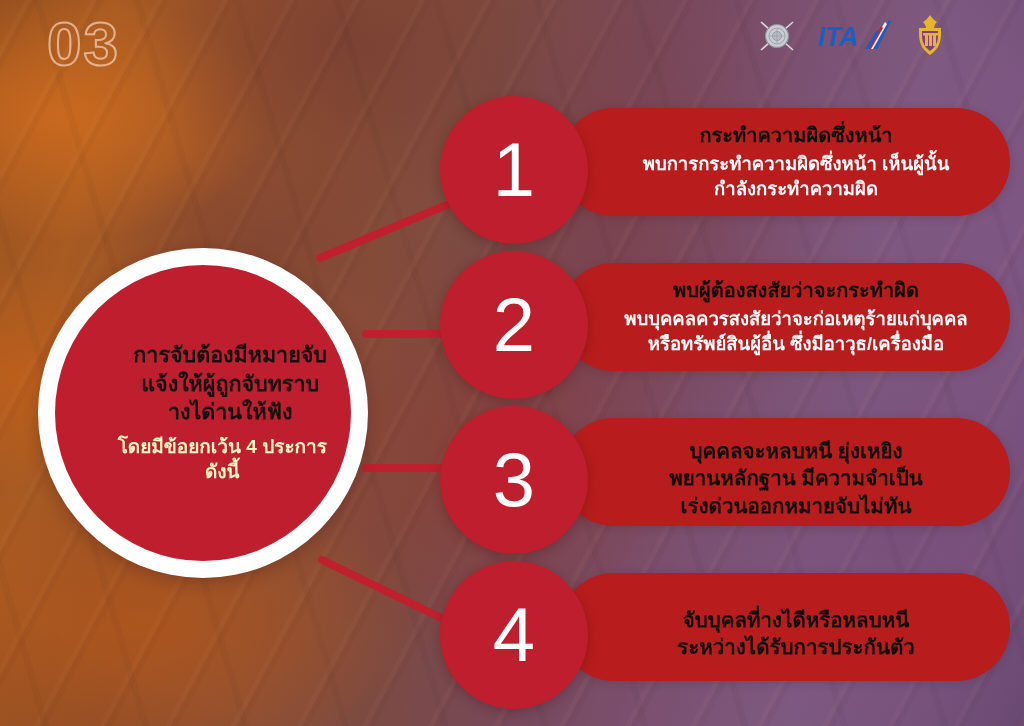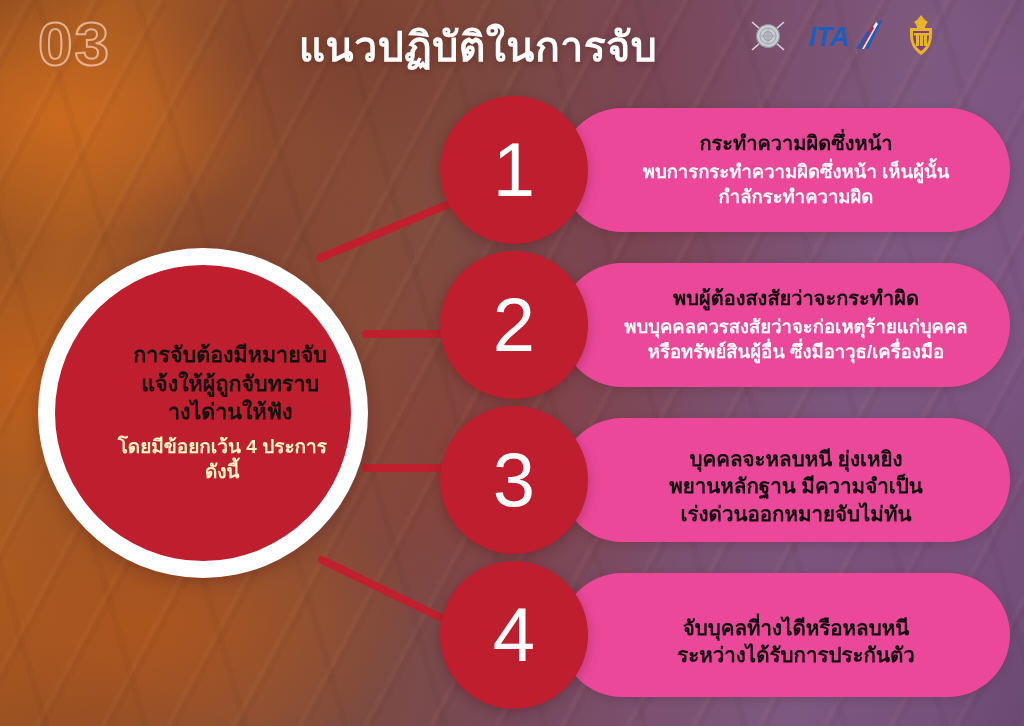--- a/index.html
+++ b/index.html
@@ -51,21 +51,21 @@
         rgba(255,255,255,0) 0px, rgba(255,255,255,0) 40px,
         rgba(20,8,12,.05) 41px, rgba(20,8,12,.05) 47px,
         rgba(255,255,255,0) 48px, rgba(255,255,255,0) 96px);
     opacity:.7;
   }
   #bg-vignette {
     background:radial-gradient(ellipse 120% 110% at 50% 46%, rgba(0,0,0,0) 52%, rgba(30,10,16,.28) 100%);
   }
 
   
-  #header { position:absolute; left:4px; top:0; width:948px; height:92px; }
+  #header { position:absolute; left:13px; top:0; width:948px; height:92px; }
   #section-number {
     position:absolute; left:34px; top:8px;
     font-size:62px; font-weight:700; letter-spacing:2px;
     color:transparent;
     -webkit-text-stroke:2px rgba(255,229,214,.62);
     user-select:none;
   }
   #page-title {
     position:absolute; left:0; right:0; top:14px;
     text-align:center; color:#ffffff;
@@ -101,22 +101,22 @@
   }
 
   
   .row { position:absolute; left:440px; width:570px; height:148px; }
   #row-1 { top:96px; }
   #row-2 { top:251px; }
   #row-3 { top:406px; }
   #row-4 { top:561px; }
 
   .pill {
-    position:absolute; left:120px; top:12px; width:450px; height:124px;
-    background:#ec4899; border-radius:62px;
+    position:absolute; left:120px; top:12px; width:450px; height:108px;
+    background:#b91c1c; border-radius:62px;
     display:flex; flex-direction:column; align-items:center; justify-content:center;
     padding:0 26px 0 48px; text-align:center;
     box-shadow:0 2px 10px rgba(60,16,20,.18);
   }
   .pill-head {
     color:#0d0d0d; font-weight:700; font-size:20px; line-height:1.3;
   }
   .pill-body {
     color:#ffffff; font-weight:700; font-size:18.5px; line-height:1.34; margin-top:4px;
   }
@@ -146,21 +146,20 @@
 
   <div class="bg-layer" id="bg-base"></div>
   <div class="bg-layer" id="bg-swirl1"></div>
   <div class="bg-layer" id="bg-swirl2"></div>
   <div class="bg-layer" id="bg-streaks"></div>
   <div class="bg-layer" id="bg-streaks2"></div>
   <div class="bg-layer" id="bg-vignette"></div>
 
   <div id="header">
     <div id="section-number">03</div>
-    <div id="page-title">แนวปฏิบัติในการจับ</div>
 
     <div id="logo-group">
 
       <div class="logo-box">
         <svg width="40" height="40" viewBox="0 0 40 40">
           <g stroke="#d9d9dd" stroke-width="1.6" fill="none">
             <line x1="4" y1="6" x2="36" y2="34"></line>
             <line x1="36" y1="6" x2="4" y2="34"></line>
           </g>
           <circle cx="20" cy="20" r="11.5" fill="#c9ccd2" stroke="#8d9099" stroke-width="1.2"></circle>
@@ -218,21 +217,21 @@
         <div>ดังนี้</div>
       </div>
     </div>
   </div>
 
   <div class="row" id="row-1">
     <div class="pill">
       <div class="pill-head">กระทำความผิดซึ่งหน้า</div>
       <div class="pill-body">
         <div>พบการกระทำความผิดซึ่งหน้า เห็นผู้นั้น</div>
-        <div>กำลักระทำความผิด</div>
+        <div>กำลังกระทำความผิด</div>
       </div>
     </div>
     <div class="num-circle">1</div>
   </div>
 
   <div class="row" id="row-2">
     <div class="pill">
       <div class="pill-head">พบผู้ต้องสงสัยว่าจะกระทำผิด</div>
       <div class="pill-body">
         <div>พบบุคคลควรสงสัยว่าจะก่อเหตุร้ายแก่บุคคล</div>

